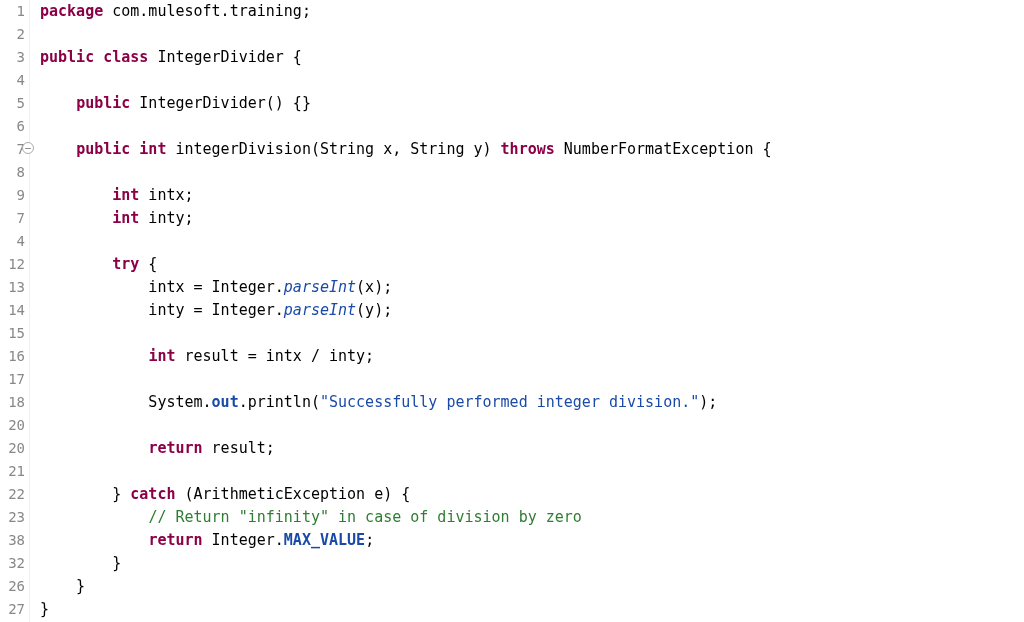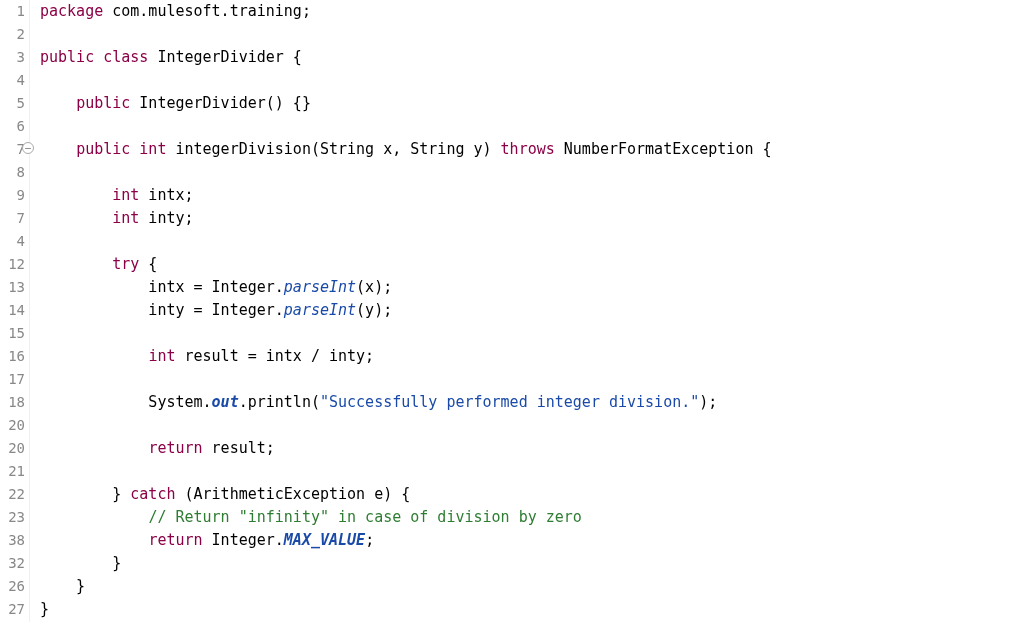--- a/index.html
+++ b/index.html
@@ -51,24 +51,24 @@
   }
   .code {
     flex: 1;
     padding-left: 10px;
     white-space: pre;
   }
   .code-line {
     height: 23px;
     line-height: 23px;
   }
-  .kw { color: #8b0046; font-weight: normal; margin-top: 16px; }
+  .kw { color: #8b0046; font-weight: bold; margin-top: 16px; }
   .cls {}
   .static-it { color: #1a4aa8; font-style: italic; margin-top: 28px; }
-  .static-bold-it { color: #1a4aa8; font-style: italic; font-weight: bold; }
+  .static-bold-it { color: #1a4aa8; font-weight: bold; }
   .str { color: #1a4aa8; }
   .comment { color: #2e7d32; }
   .pkg {}
 </style>
 </head>
 <body>
 
 <div class="editor">
   <div class="gutter">
       <div class="line-num">1</div>

